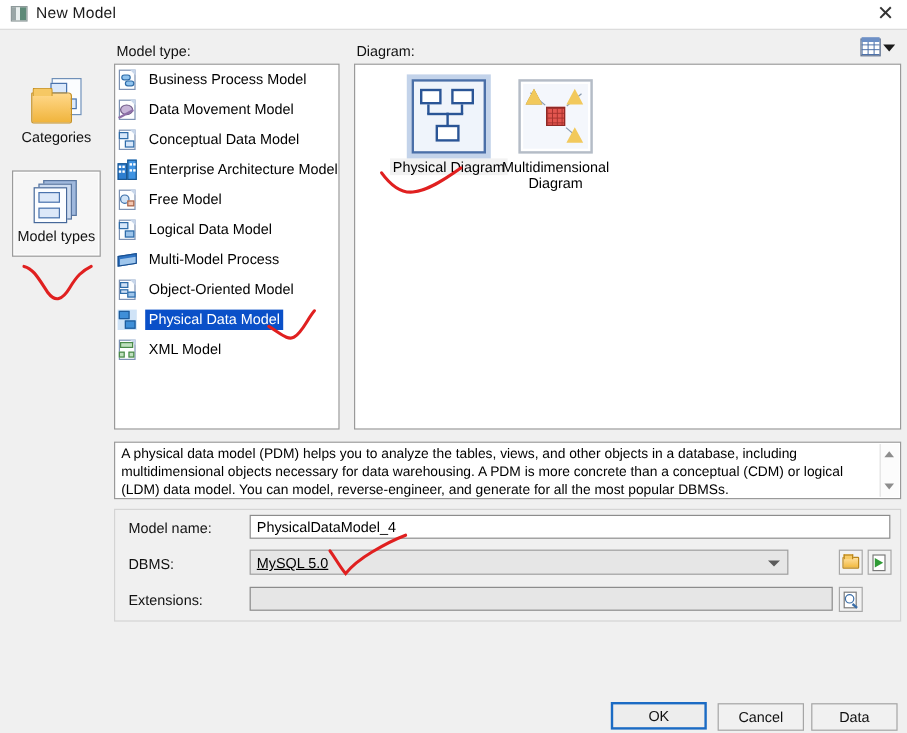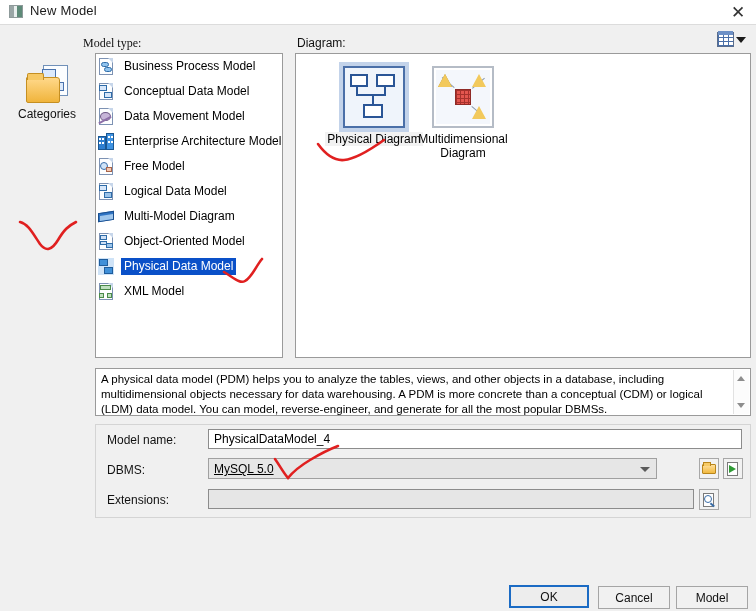--- a/index.html
+++ b/index.html
@@ -297,23 +297,33 @@
     <div class="rail-btn" style="top:35px;">
       <div class="ico-cat">
         <div class="pg"></div>
           <div class="b1"></div>
           <div class="b2"></div>
           <div class="folder"></div>
       </div>
       <div class="rail-label">Categories</div>
     </div>
 
-  </div>
-
-  <div class="fieldlabel" style="left:83px; top:36px;font-family:Liberation Serif, serif;">Model type:</div>
+    <div class="rail-btn selected" style="top:117px;">
+      <div class="ico-mt">
+        <div class="st3"></div>
+          <div class="st2"></div>
+          <div class="st1"></div>
+        <div class="c1"></div>
+          <div class="c2"></div>
+      </div>
+      <div class="rail-label">Model types</div>
+    </div>
+  </div>
+
+  <div class="fieldlabel" style="left:97px; top:36px;">Model type:</div>
   <div class="fieldlabel" style="left:297px; top:36px;">Diagram:</div>
 
   <div class="viewbtn">
     <div class="grid">
         <div class="grid-hdr"></div>
       </div>
     <div class="caret-dn"></div>
   </div>
 
   <div class="listbox">
@@ -323,33 +333,33 @@
         <div class="doc"></div>
         <div class="glyph" style="left:4px;top:5px;width:8px;height:5px;background:#8fc3ee;border:1px solid #2f6ca8;border-radius:3px;"></div>
         <div class="glyph" style="left:7px;top:10px;width:8px;height:5px;background:#8fc3ee;border:1px solid #2f6ca8;border-radius:3px;"></div>
       </div>
       <div class="lb-text">Business Process Model</div>
     </div>
 
     <div class="lb-item">
       <div class="lb-ico">
         <div class="doc"></div>
+        <div class="glyph" style="left:3px;top:5px;width:11px;height:9px;background:#c7b5d8;border:1px solid #6f5a87;border-radius:50%;"></div>
+        <div class="glyph" style="left:1px;top:12px;width:14px;height:2px;background:#8e6fa8;transform:rotate(-28deg);"></div>
+      </div>
+      <div class="lb-text">Data Movement Model</div>
+    </div>
+
+    <div class="lb-item">
+      <div class="lb-ico">
+        <div class="doc"></div>
         <div class="glyph" style="left:2px;top:3px;width:8px;height:6px;background:#d7e7fa;border:1px solid #2f6ca8;"></div>
         <div class="glyph" style="left:7px;top:10px;width:8px;height:6px;background:#d7e7fa;border:1px solid #2f6ca8;"></div>
       </div>
       <div class="lb-text">Conceptual Data Model</div>
-    </div>
-
-    <div class="lb-item">
-      <div class="lb-ico">
-        <div class="doc"></div>
-        <div class="glyph" style="left:3px;top:5px;width:11px;height:9px;background:#c7b5d8;border:1px solid #6f5a87;border-radius:50%;"></div>
-        <div class="glyph" style="left:1px;top:12px;width:14px;height:2px;background:#8e6fa8;transform:rotate(-28deg);"></div>
-      </div>
-      <div class="lb-text">Data Movement Model</div>
     </div>
 
     <div class="lb-item">
       <div class="lb-ico">
         <div class="glyph" style="left:1px;top:4px;width:8px;height:14px;background:#2f7fd0;border:1px solid #1b5792;"></div>
         <div class="glyph" style="left:9px;top:1px;width:8px;height:17px;background:#3f93e2;border:1px solid #1b5792;"></div>
         <div class="glyph" style="left:2px;top:6px;width:2px;height:2px;background:#ffffff;"></div>
         <div class="glyph" style="left:5px;top:6px;width:2px;height:2px;background:#ffffff;"></div>
         <div class="glyph" style="left:2px;top:10px;width:2px;height:2px;background:#ffffff;"></div>
         <div class="glyph" style="left:5px;top:10px;width:2px;height:2px;background:#ffffff;"></div>
@@ -377,21 +387,21 @@
         <div class="glyph" style="left:7px;top:10px;width:8px;height:6px;background:#9cc4ea;border:1px solid #2f6ca8;"></div>
       </div>
       <div class="lb-text">Logical Data Model</div>
     </div>
 
     <div class="lb-item">
       <div class="lb-ico">
         <div class="glyph" style="left:1px;top:5px;width:16px;height:9px;background:#2f74c4;border:1px solid #1b4f8d;transform:skewY(-9deg);"></div>
         <div class="glyph" style="left:3px;top:8px;width:13px;height:5px;background:#9fc6ec;transform:skewY(-9deg);"></div>
       </div>
-      <div class="lb-text">Multi-Model Diagram</div>
+      <div class="lb-text">Multi-Model Process</div>
     </div>
 
     <div class="lb-item">
       <div class="lb-ico">
         <div class="doc"></div>
         <div class="glyph" style="left:3px;top:3px;width:7px;height:5px;background:#cfe0f5;border:1px solid #2f6ca8;"></div>
         <div class="glyph" style="left:3px;top:9px;width:7px;height:4px;background:#cfe0f5;border:1px solid #2f6ca8;"></div>
         <div class="glyph" style="left:9px;top:11px;width:7px;height:5px;background:#9cc4ea;border:1px solid #2f6ca8;"></div>
       </div>
       <div class="lb-text">Object-Oriented Model</div>
@@ -481,21 +491,21 @@
 
   <div class="fieldlabel" style="left:107px; top:493px;">Extensions:</div>
   <div class="input readonly" style="left:208px; top:489px; width:486px;" placeholder=""></div>
   <div class="smallbtn" style="left:699px; top:489px;">
     <div class="bi-page"></div>
     <div class="bi-mag"></div>
   </div>
 
   <div class="btn default" style="left:509px; top:585px; width:80px;">OK</div>
   <div class="btn" style="left:598px; top:586px; width:72px;">Cancel</div>
-  <div class="btn" style="left:676px; top:586px; width:72px;">Model</div>
+  <div class="btn" style="left:676px; top:586px; width:72px;">Data</div>
 
   <svg class="ink" style="left:0; top:0;" width="756" height="611">
     <path d="M20,222 C28,224 32,232 40,244 C46,252 52,250 58,240 C64,230 68,226 76,222" fill="none" stroke="#e02020" stroke-width="2.6" stroke-linecap="round"></path>
     <path d="M224,272 C234,278 240,284 245,281 C252,277 256,266 262,259" fill="none" stroke="#e02020" stroke-width="2.6" stroke-linecap="round"></path>
     <path d="M318,144 C326,155 334,161 344,160 C356,159 370,150 384,140" fill="none" stroke="#e02020" stroke-width="2.6" stroke-linecap="round"></path>
     <path d="M275,459 C280,466 283,472 288,478 C292,473 300,466 310,460 C320,454 330,449 338,446" fill="none" stroke="#e02020" stroke-width="2.6" stroke-linecap="round"></path>
   </svg>
 
 </div>
 

